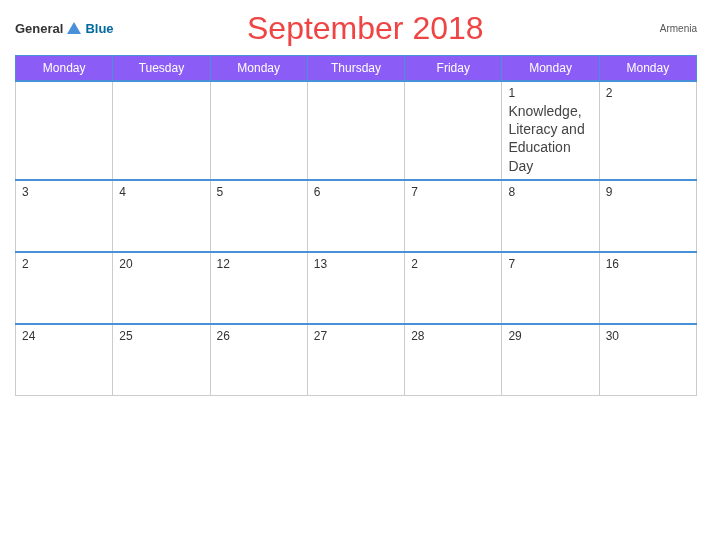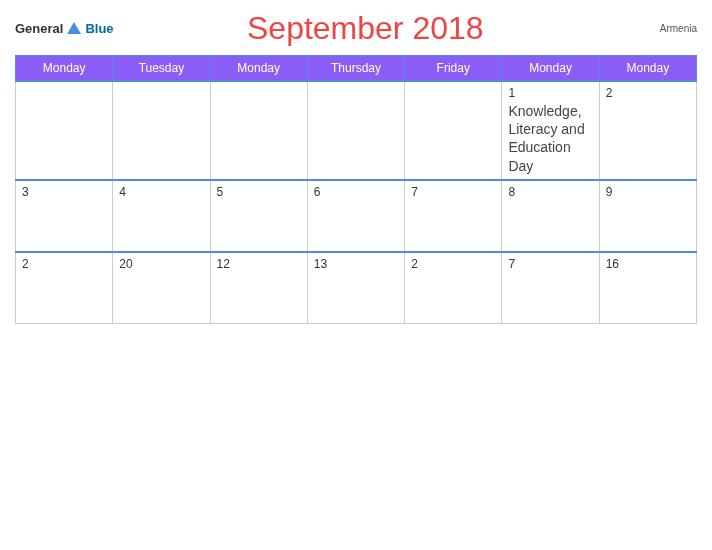--- a/index.html
+++ b/index.html
@@ -173,15 +173,38 @@
           <td>
             <span class="day-num">2</span>
           </td>
           <td>
             <span class="day-num">7</span>
           </td>
           <td>
             <span class="day-num">16</span>
           </td>
         </tr>
+        <tr>
+          <td>
+            <span class="day-num">24</span>
+          </td>
+          <td>
+            <span class="day-num">25</span>
+          </td>
+          <td>
+            <span class="day-num">26</span>
+          </td>
+          <td>
+            <span class="day-num">27</span>
+          </td>
+          <td>
+            <span class="day-num">28</span>
+          </td>
+          <td>
+            <span class="day-num">29</span>
+          </td>
+          <td>
+            <span class="day-num">30</span>
+          </td>
+        </tr>
       </tbody>
   </table>
 </div>
 
 </body></html>

